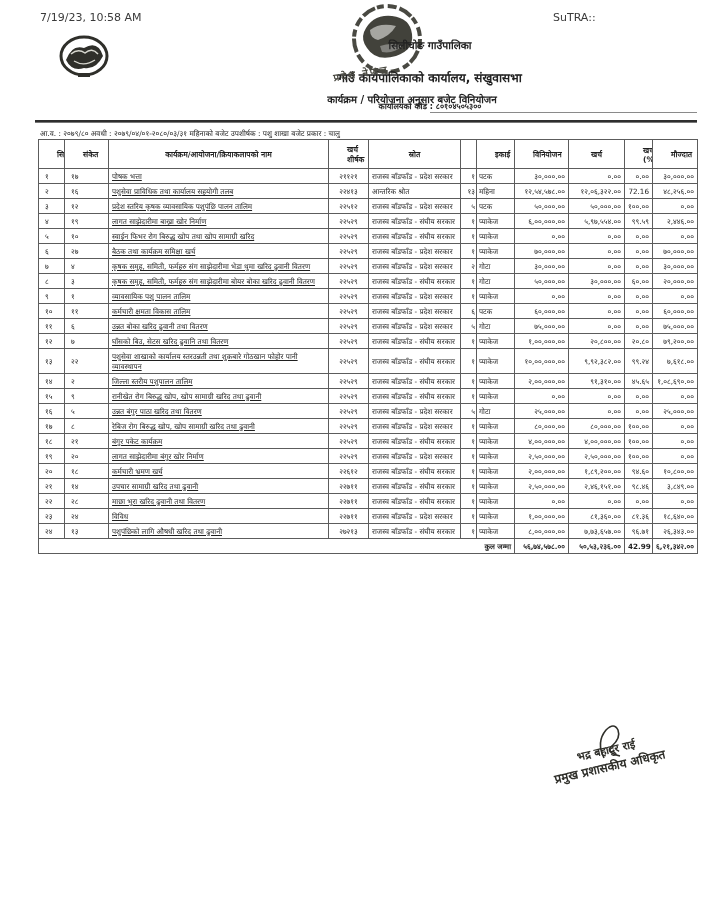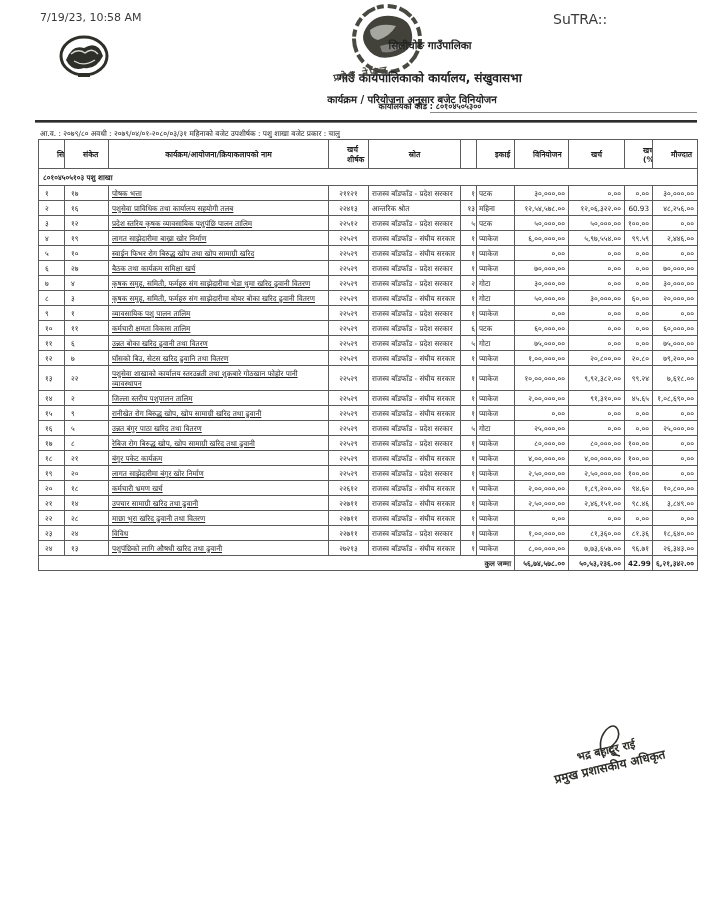--- a/index.html
+++ b/index.html
@@ -10,21 +10,21 @@
     color:#2b2b2b;
     position:relative;
     overflow:hidden;
   }
   .print-datetime {
     position:absolute; left:40px; top:11px;
     font-size:11px; color:#3a3a3a;
   }
   .app-title {
     position:absolute; left:553px; top:11px;
-    font-size:14px; color:#3a3a3a;
+    font-size:11px; color:#3a3a3a;
   }
   .emblem-left {
     position:absolute; left:58px; top:34px; width:52px; height:46px;
   }
   .head-stamp {
     position:absolute; left:340px; top:2px; width:94px; height:80px;
     opacity:.92;
   }
   .letterhead {
     position:absolute; left:225px; top:38px; width:410px;
@@ -133,23 +133,20 @@
       <th>स्रोत</th>
       <th>लक्ष</th>
       <th>इकाई</th>
       <th>विनियोजन</th>
       <th>खर्च</th>
       <th>खर्च (%)</th>
       <th>मौज्दात</th>
     </tr>
   </thead>
   <tbody>
-    <tr class="section-row">
-      <td colspan="11">८०१०४५०५१०३ पशु शाखा</td>
-    </tr>
   <tr>
     <td class="c-sn">१</td>
     <td class="c-code">१७</td>
     <td class="c-name">पोषक भत्ता</td>
     <td class="c-head">२११२१</td>
     <td class="c-source">राजस्व बाँडफाँड - प्रदेश सरकार</td>
     <td class="c-target">१</td>
     <td class="c-unit">पटक</td>
     <td class="c-money">३०,०००.००</td>
     <td class="c-money">०.००</td>
@@ -159,21 +156,21 @@
       <tr>
     <td class="c-sn">२</td>
     <td class="c-code">१६</td>
     <td class="c-name">पशुसेवा प्राविधिक तथा कार्यालय सहयोगी तलब</td>
     <td class="c-head">२२४१३</td>
     <td class="c-source">आन्तरिक श्रोत</td>
     <td class="c-target">१३</td>
     <td class="c-unit">महिना</td>
     <td class="c-money">१२,५४,५७८.००</td>
     <td class="c-money">१२,०६,३२२.००</td>
-    <td class="c-money">60.93</td>
+    <td class="c-money">72.16</td>
     <td class="c-money">४८,२५६.००</td>
   </tr>
       <tr>
     <td class="c-sn">३</td>
     <td class="c-code">१२</td>
     <td class="c-name">प्रदेश स्तरिय कृषक व्यावसायिक पशुपंछि पालन तालिम</td>
     <td class="c-head">२२५१२</td>
     <td class="c-source">राजस्व बाँडफाँड - प्रदेश सरकार</td>
     <td class="c-target">५</td>
     <td class="c-unit">पटक</td>

